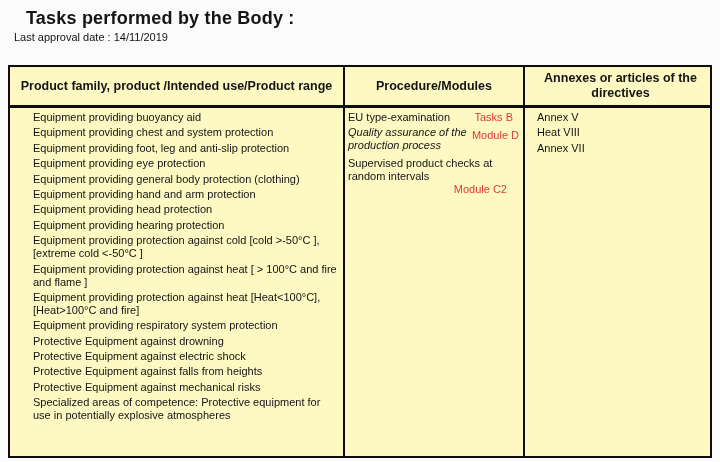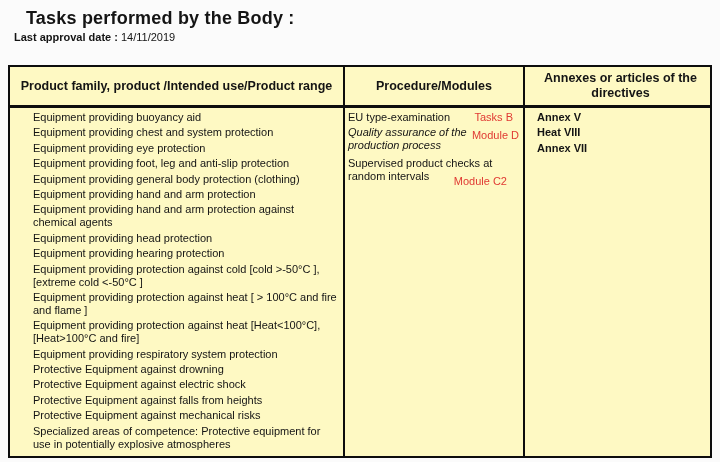--- a/index.html
+++ b/index.html
@@ -13,21 +13,21 @@
   .page { position: relative; width: 720px; height: 462px; }
 
   .doc-title {
     position: absolute; left: 14px; top: 8px;
     font-size: 18px; font-weight: bold; letter-spacing: 0.2px; margin-left: 12px;
   }
   .approval-line {
     position: absolute; left: 14px; top: 31px;
     font-size: 11px;
   }
-  .approval-label { font-weight: bold; }
+  .approval-label { font-weight: normal; }
   .approval-value { font-weight: normal; }
 
   .ppe-table {
     position: absolute; left: 8px; top: 57px;
     width: 704px; height: 393px;
     border: 2px solid #0d0d0d;
     background: #fef9c3;
     display: flex; flex-direction: column; margin-top: 8px;
   }
   .thead {
@@ -55,23 +55,23 @@
   .module-label {
     position: absolute;
     color: var(--module-red, #e03a33);
     white-space: nowrap;
   }
   .procedures div.proc-item:nth-of-type(1) .module-label { top: 0px; right: 6px; }
   .procedures div.proc-item:nth-of-type(2) .proc-text { width: 126px; font-style: italic; }
   .procedures div.proc-item:nth-of-type(2) .module-label { top: 3px; right: 0px; }
   .procedures div.proc-item:nth-of-type(3) { margin-top: 5px; }
   .procedures div.proc-item:nth-of-type(3) .proc-text { width: 158px; }
-  .procedures div.proc-item:nth-of-type(3) .module-label { top: 18px; right: 12px; }
+  .procedures div.proc-item:nth-of-type(3) .module-label { top: 26px; right: 12px; }
 
-  .annex-item { margin-bottom: 2.4px; font-weight: bold; }
+  .annex-item { margin-bottom: 2.4px; }
 </style>
 </head>
 <body>
 
 <div class="page">
 
   <div class="doc-title">Tasks performed by the Body :</div>
 
   <div class="approval-line">
     <span class="approval-label">Last approval date :</span>
@@ -87,29 +87,28 @@
     </div>
 
     <div class="tbody">
 
       <div class="td col1 products">
 
           <div class="product-item">Equipment providing buoyancy aid</div>
 
           <div class="product-item">Equipment providing chest and system protection</div>
 
+          <div class="product-item">Equipment providing foot, leg and anti-slip protection</div>
+
           <div class="product-item">Equipment providing eye protection</div>
-
-          <div class="product-item">Equipment providing foot, leg and anti-slip protection</div>
 
           <div class="product-item">Equipment providing general body protection (clothing)</div>
 
           <div class="product-item">Equipment providing hand and arm protection</div>
 
-          <div class="product-item">Equipment providing hand and arm protection against chemical agents</div>
 
           <div class="product-item">Equipment providing head protection</div>
 
           <div class="product-item">Equipment providing hearing protection</div>
 
           <div class="product-item">Equipment providing protection against cold [cold &gt;-50°C ], [extreme cold &lt;-50°C ]</div>
 
           <div class="product-item">Equipment providing protection against heat [ &gt; 100°C and fire and flame ]</div>
 
           <div class="product-item">Equipment providing protection against heat [Heat&lt;100°C], [Heat&gt;100°C and fire]</div>

